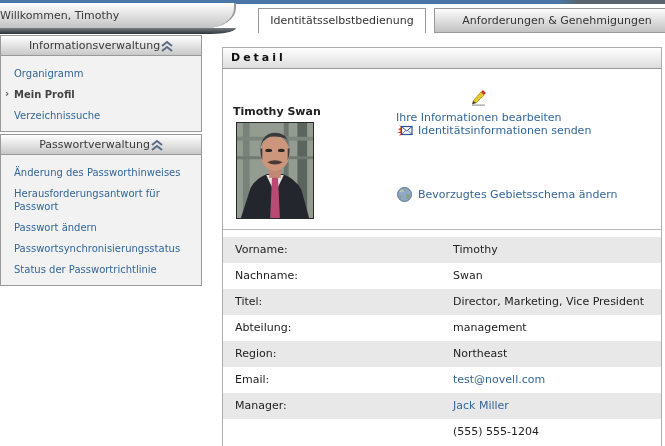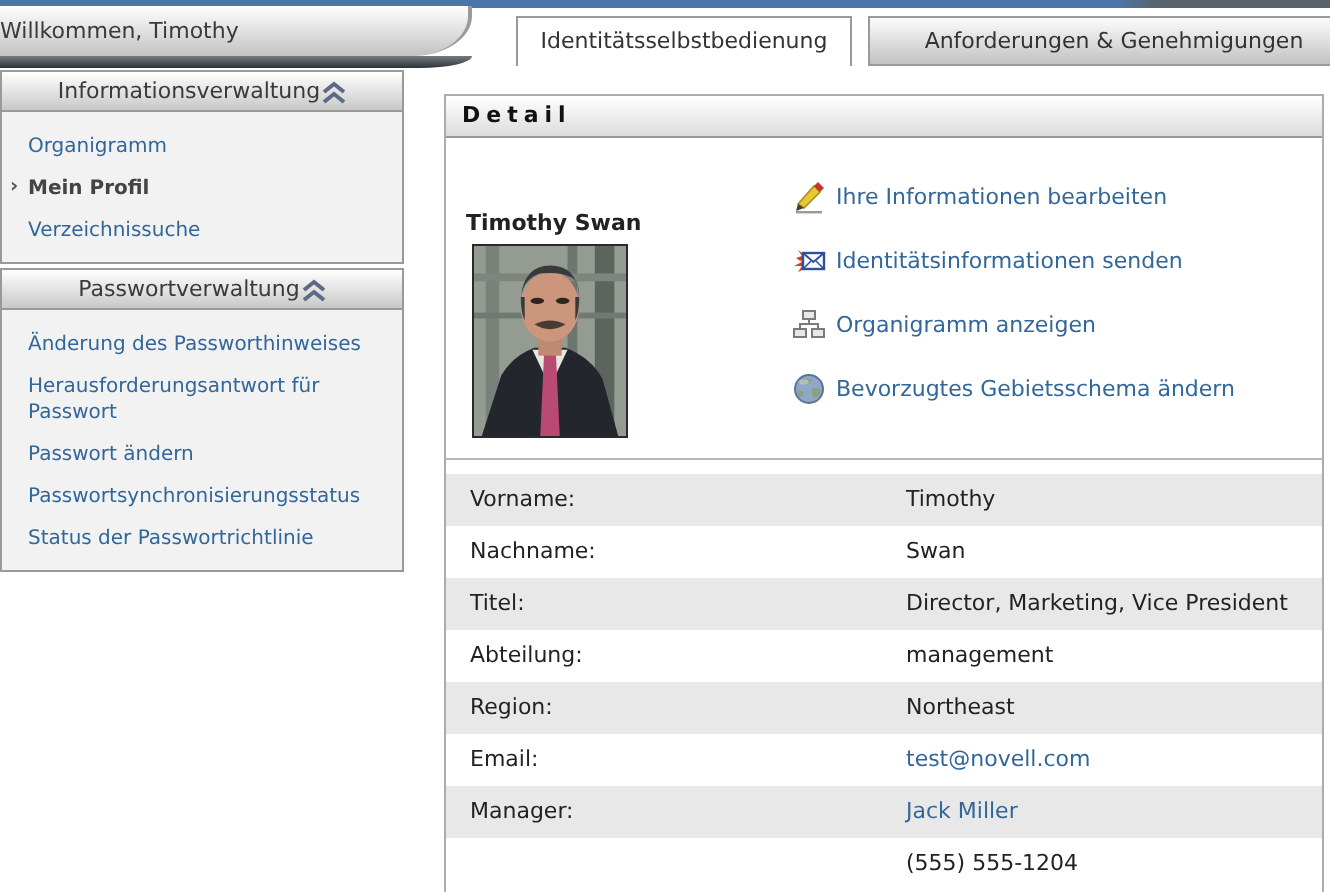--- a/index.html
+++ b/index.html
@@ -73,21 +73,21 @@
   .profile-photo {
     position:absolute; left:13px; top:53px; width:78px; height:97px;
     border:1px solid #2a2a2a; background:#8d958b;
   }
   .action-link {
     position:absolute; left:173px; height:18px;
     display:flex; align-items:center; gap:5px;
     color:#336699; cursor:pointer; white-space:nowrap;
   }
   .action-link .aicon { width:17px; height:17px; flex:0 0 auto; }
-  .a1{top:20px;} .a2{top:52px;} .a3{top:84px;} .a4{top:116px;}
+  .a1{top:20px;flex-direction:column;} .a2{top:52px;} .a3{top:84px;} .a4{top:116px;}
   .table-divider { border-top:1px solid #b8b8b8; }
   .attr-table { margin-top:7px; }
   .attr-row { position:relative; height:26px; line-height:26px; white-space:nowrap; }
   .attr-row:nth-child(odd) { background:#e8e8e8; }
   .attr-label { padding-left:12px; color:#222; }
   .attr-value { position:absolute; left:230px; top:0; color:#222; }
   .attr-value.link { color:#336699; cursor:pointer; }
 </style>
 </head>
 <body>
@@ -195,30 +195,20 @@
         <polygon points="3,3 5,6 2,7 5,9 1,11 5,11 3,14 7,12 7,6" fill="#d93a1e"></polygon>
         <polygon points="4,5 6,7.5 3.5,8.5 6,9.5 4.5,12 7,10 7,6" fill="#f5b324"></polygon>
         <rect x="5.5" y="4.5" width="10.5" height="8" fill="#fdfdfd" stroke="#2d4fa0" stroke-width="1.2"></rect>
         <polyline points="5.5,4.5 10.7,9 16,4.5" fill="none" stroke="#2d4fa0" stroke-width="1"></polyline>
         <polyline points="5.5,12.5 9.5,8.5" fill="none" stroke="#2d4fa0" stroke-width="0.8"></polyline>
         <polyline points="16,12.5 12,8.5" fill="none" stroke="#2d4fa0" stroke-width="0.8"></polyline>
       </svg>
       <span>Identitätsinformationen senden</span>
     </div>
 
-    <div class="action-link a3">
-      <svg class="aicon" viewBox="0 0 17 17">
-        <rect x="5.5" y="1.5" width="6" height="4" fill="#e8e8e8" stroke="#7a7a7a" stroke-width="1"></rect>
-        <rect x="1" y="10.5" width="6" height="4" fill="#e8e8e8" stroke="#7a7a7a" stroke-width="1"></rect>
-        <rect x="10" y="10.5" width="6" height="4" fill="#e8e8e8" stroke="#7a7a7a" stroke-width="1"></rect>
-        <polyline points="8.5,5.5 8.5,8 4,8 4,10.5" fill="none" stroke="#7a7a7a" stroke-width="1"></polyline>
-        <polyline points="8.5,8 13,8 13,10.5" fill="none" stroke="#7a7a7a" stroke-width="1"></polyline>
-      </svg>
-      <span>Organigramm anzeigen</span>
-    </div>
 
     <div class="action-link a4">
       <svg class="aicon" viewBox="0 0 17 17">
         <circle cx="8.5" cy="8.5" r="7" fill="#8fa8c8" stroke="#5a7494" stroke-width="1"></circle>
         <path d="M4,4 Q7,2.5 10,4 Q9,6 6.5,6.5 Q4.5,6 4,4 Z" fill="#8ba083"></path>
         <path d="M10,8 Q13,7.5 14.5,9.5 Q13.5,12.5 11,13.5 Q9.5,11 10,8 Z" fill="#8ba083"></path>
         <path d="M3,9 Q5,9 6,11 Q5,13 3.5,12.5 Q2.5,10.5 3,9 Z" fill="#8ba083"></path>
         <ellipse cx="6" cy="5" rx="2.4" ry="1.4" fill="#ffffff" opacity="0.35"></ellipse>
       </svg>
       <span>Bevorzugtes Gebietsschema ändern</span>

